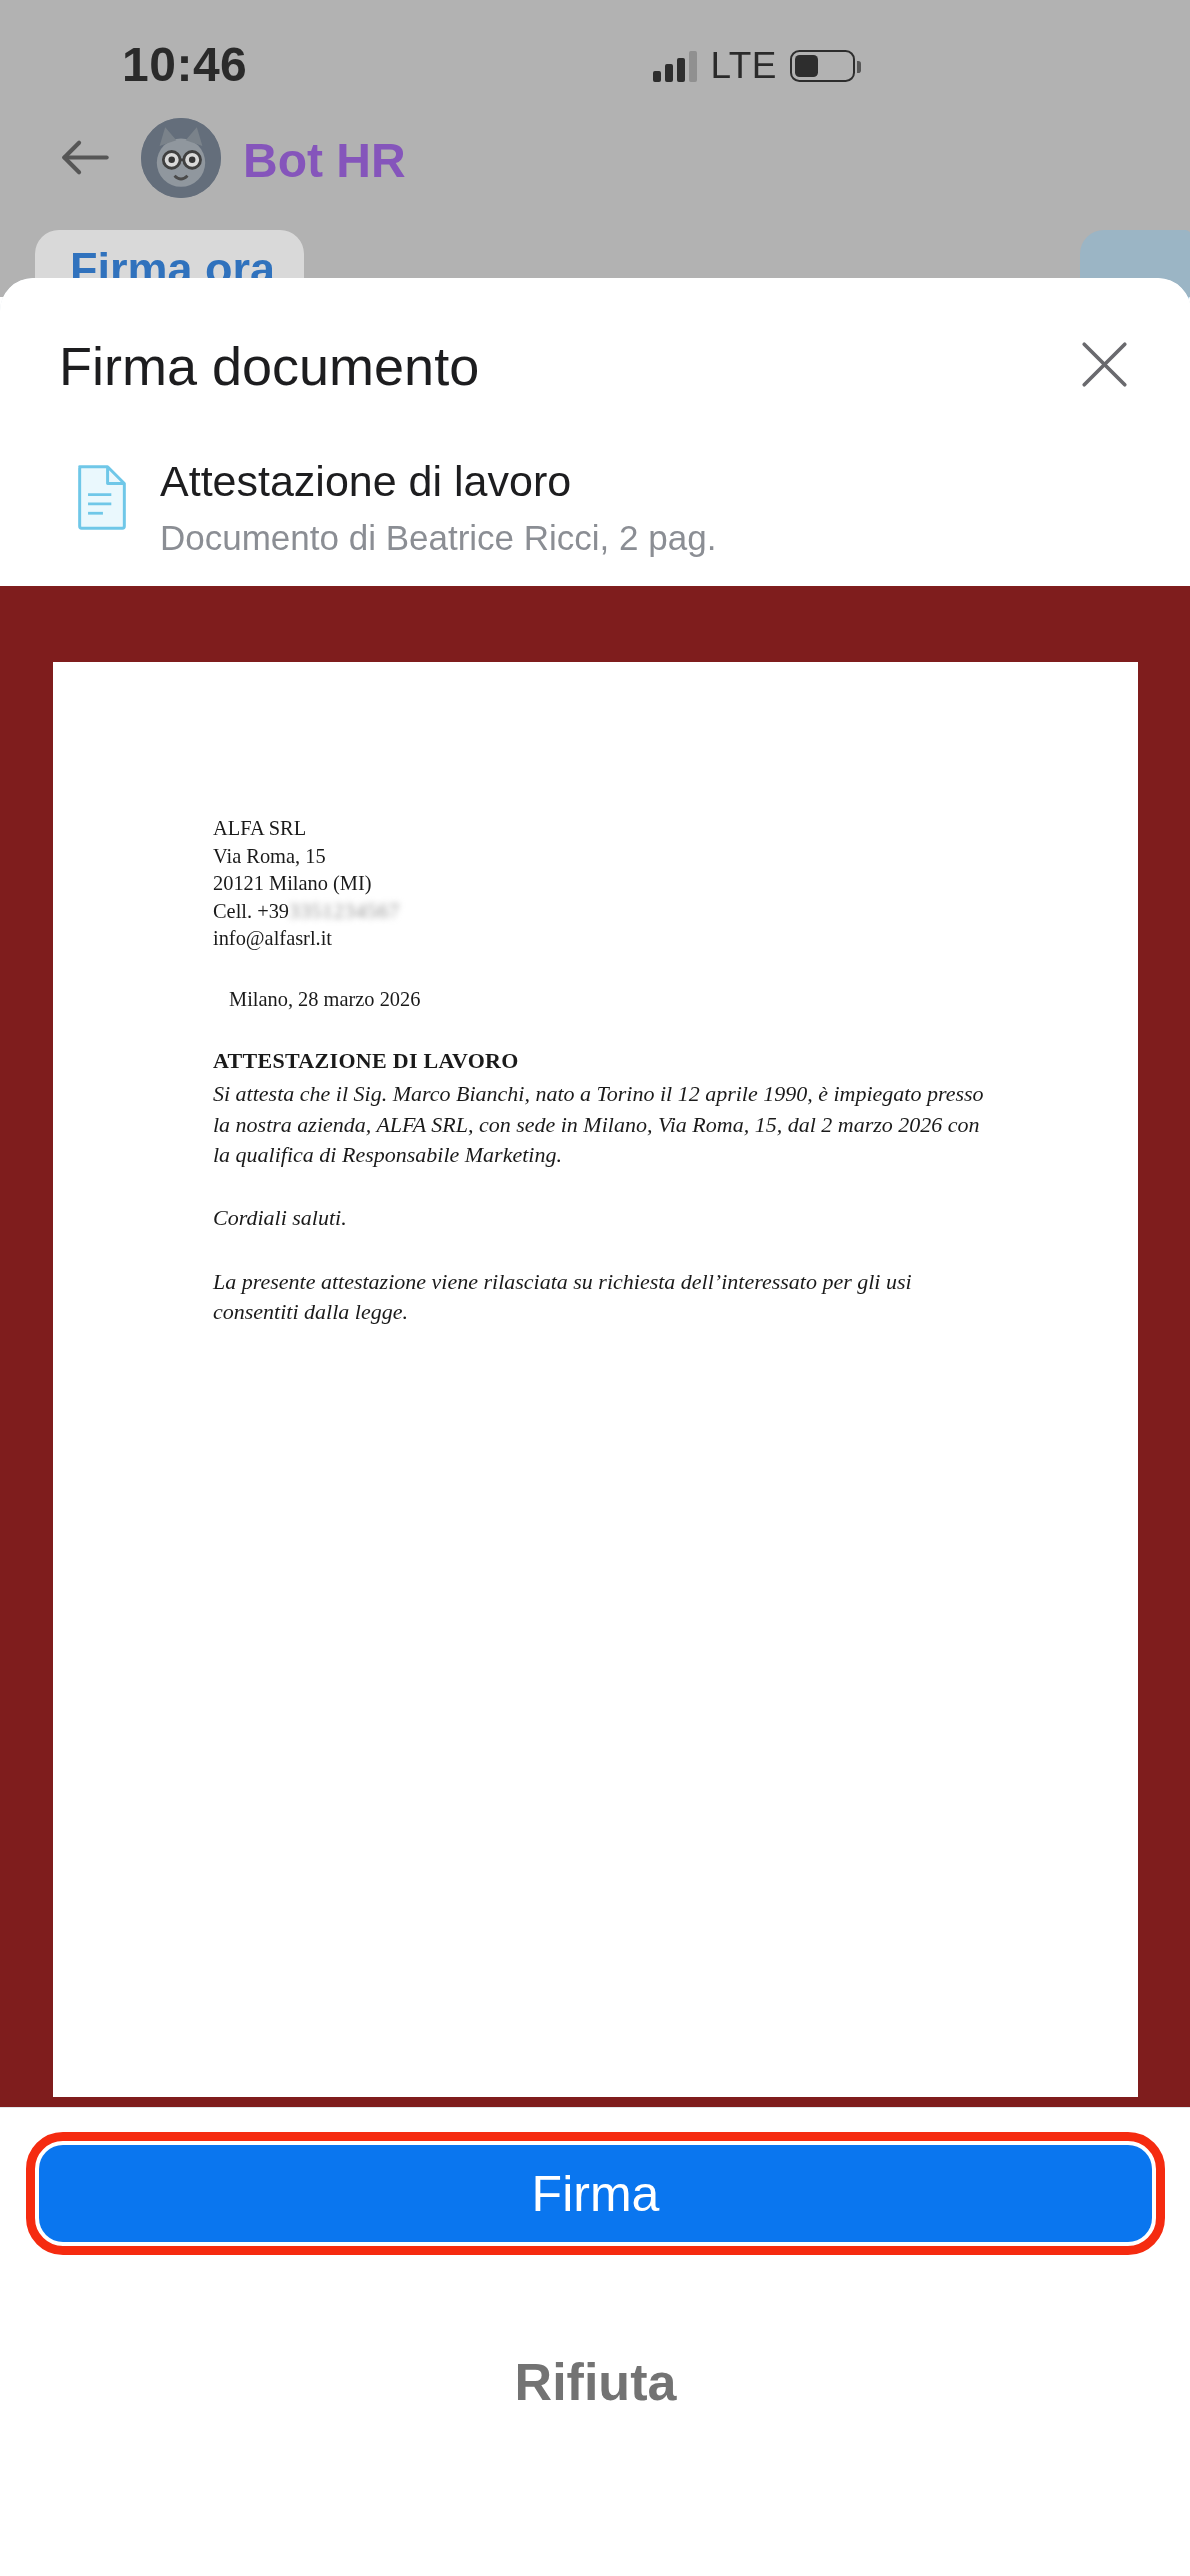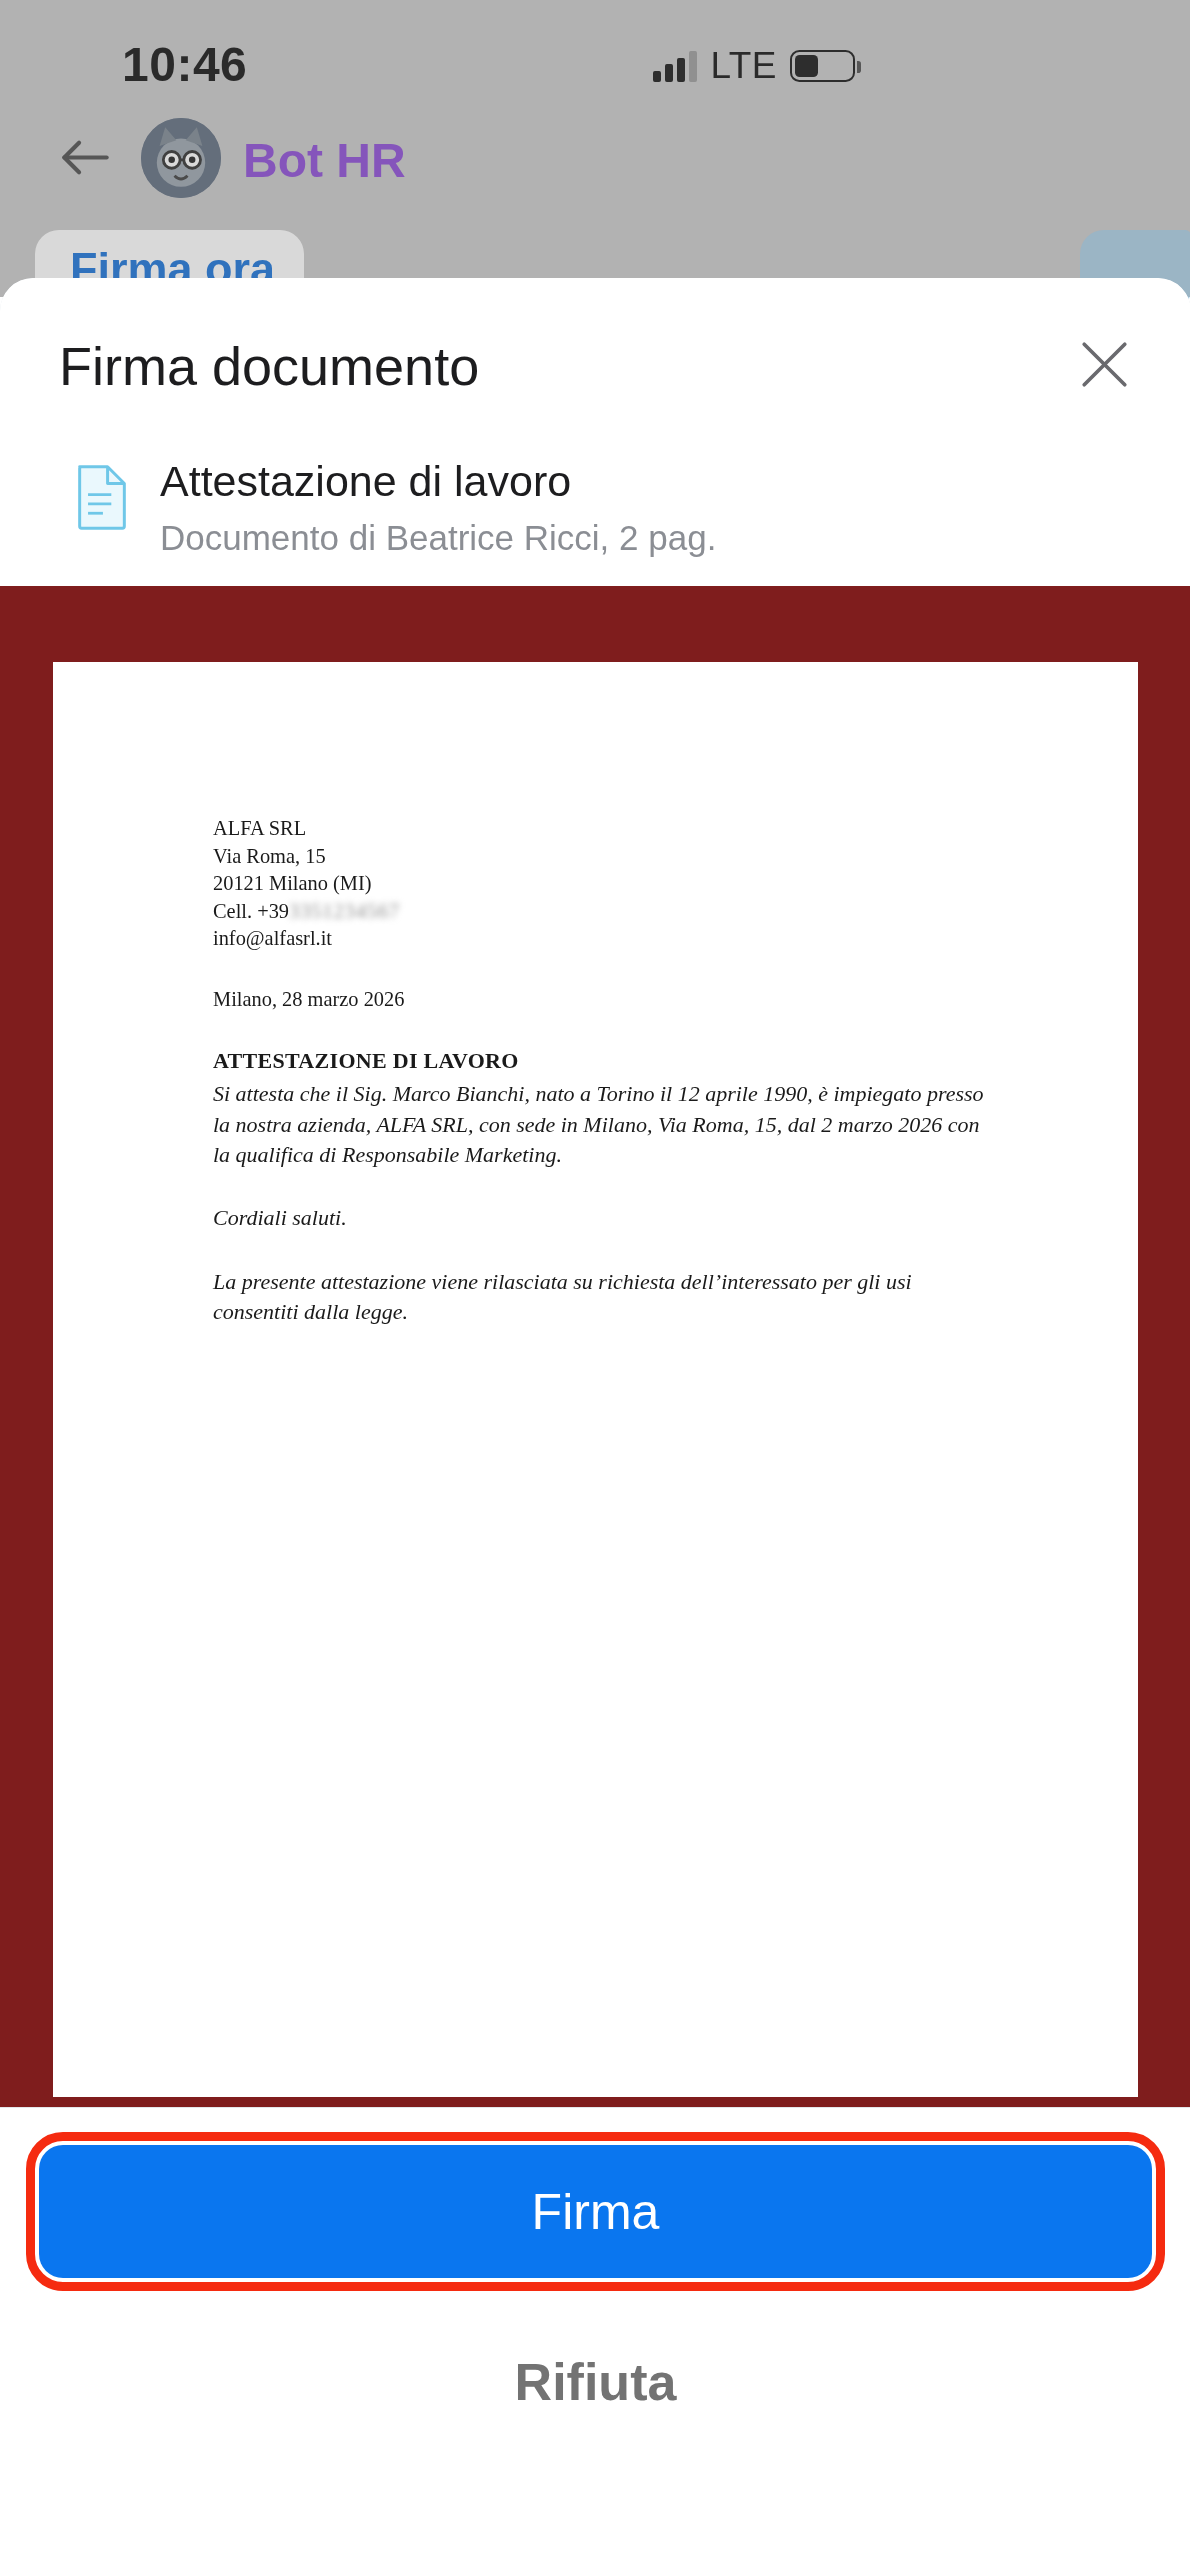--- a/index.html
+++ b/index.html
@@ -229,21 +229,21 @@
     width: 788px;
     font-family: "Liberation Serif", serif;
     color: #1a1a1a;
   }
   .addr-line { font-size: 20.4px; line-height: 1.35; }
   .blurred {
     filter: blur(3.2px);
     color: #8d8d8d;
     letter-spacing: 0.9px;
   }
-  .date-line { font-size: 20.4px; margin-top: 35px; }
+  .date-line { font-size: 20.4px; margin-top: 35px; margin-left: 16px; }
   .doc-h {
     font-size: 22px;
     font-weight: 700;
     margin-top: 37px;
     letter-spacing: 0.3px;
   }
   .doc-p {
     font-size: 22px;
     line-height: 1.38;
     margin-top: 5.6px;
@@ -258,21 +258,21 @@
     left: 0; bottom: 0;
     width: 1191px;
     height: 469px;
     background: #ffffff;
     border-top: 1.9px solid #e3e6ea;
   }
   .sign-wrap {
     position: absolute;
     left: 26px; top: 24px;
     width: 1139px;
-    height: 159px;
+    height: 123px;
     border: 9.3px solid #f52b10;
     border-radius: 37px;
     padding: 4px;
   }
   .sign-btn {
     width: 100%;
     height: 100%;
     background: #0a76ef;
     border-radius: 24px;
     border: none;

